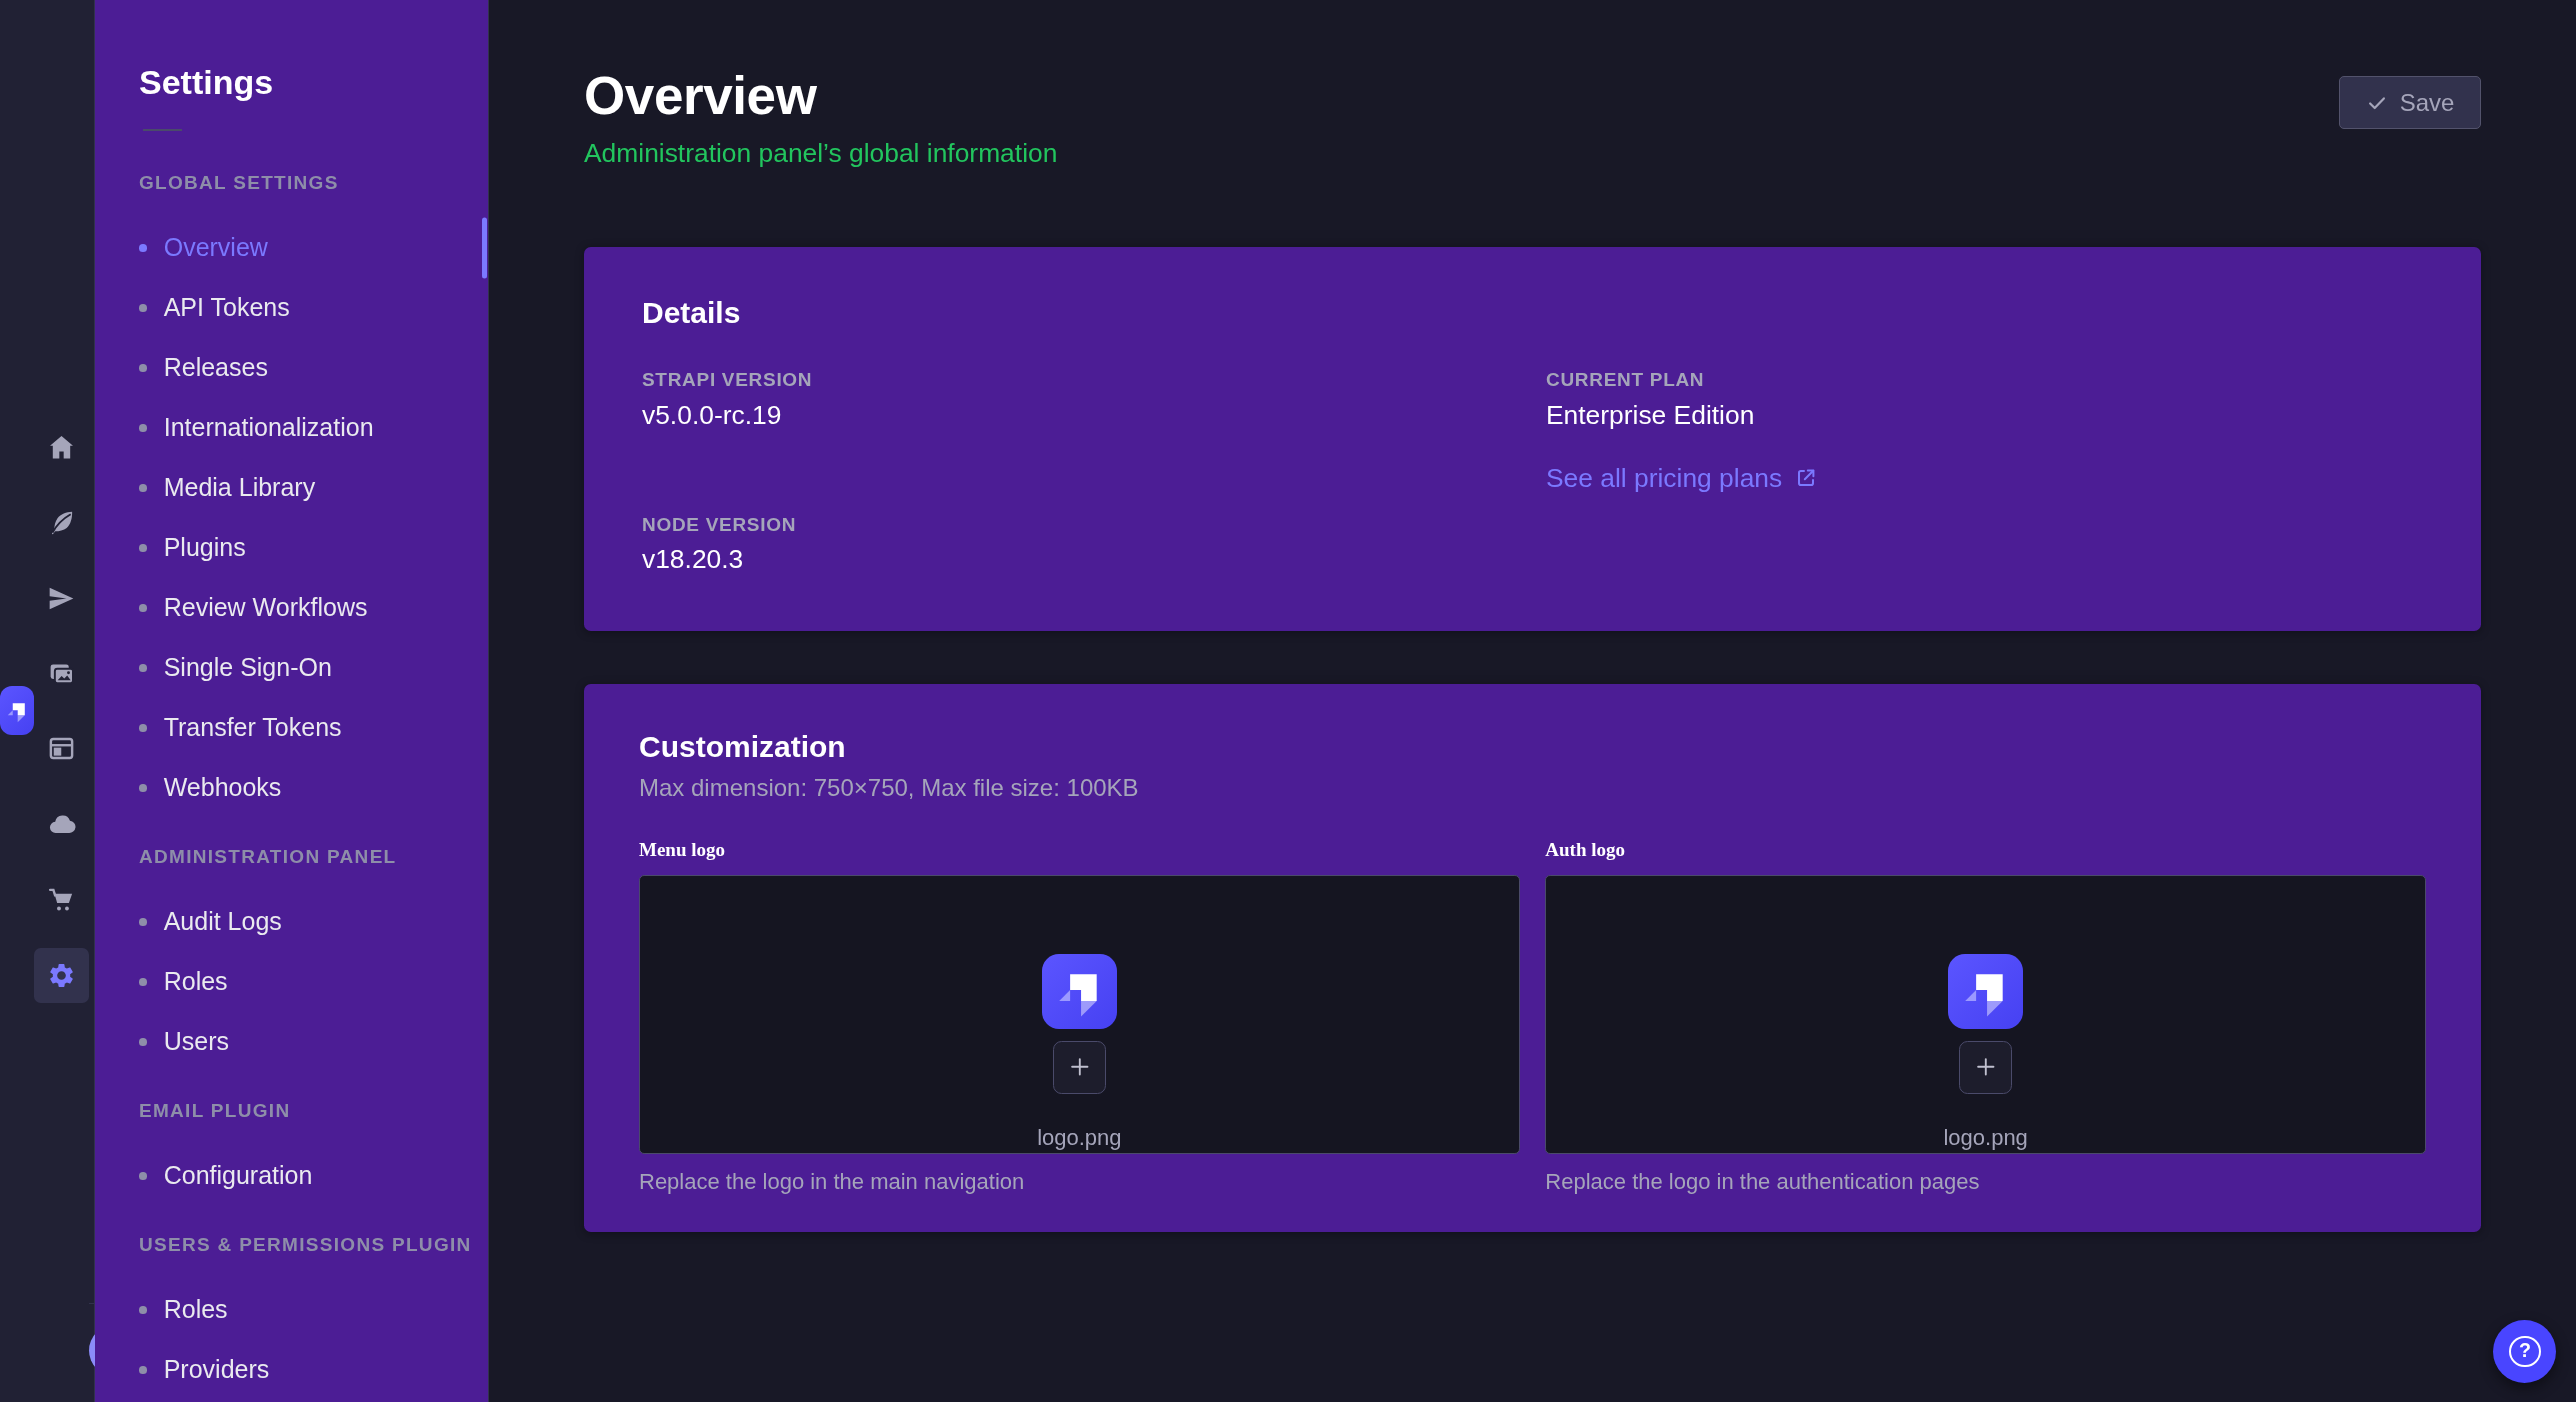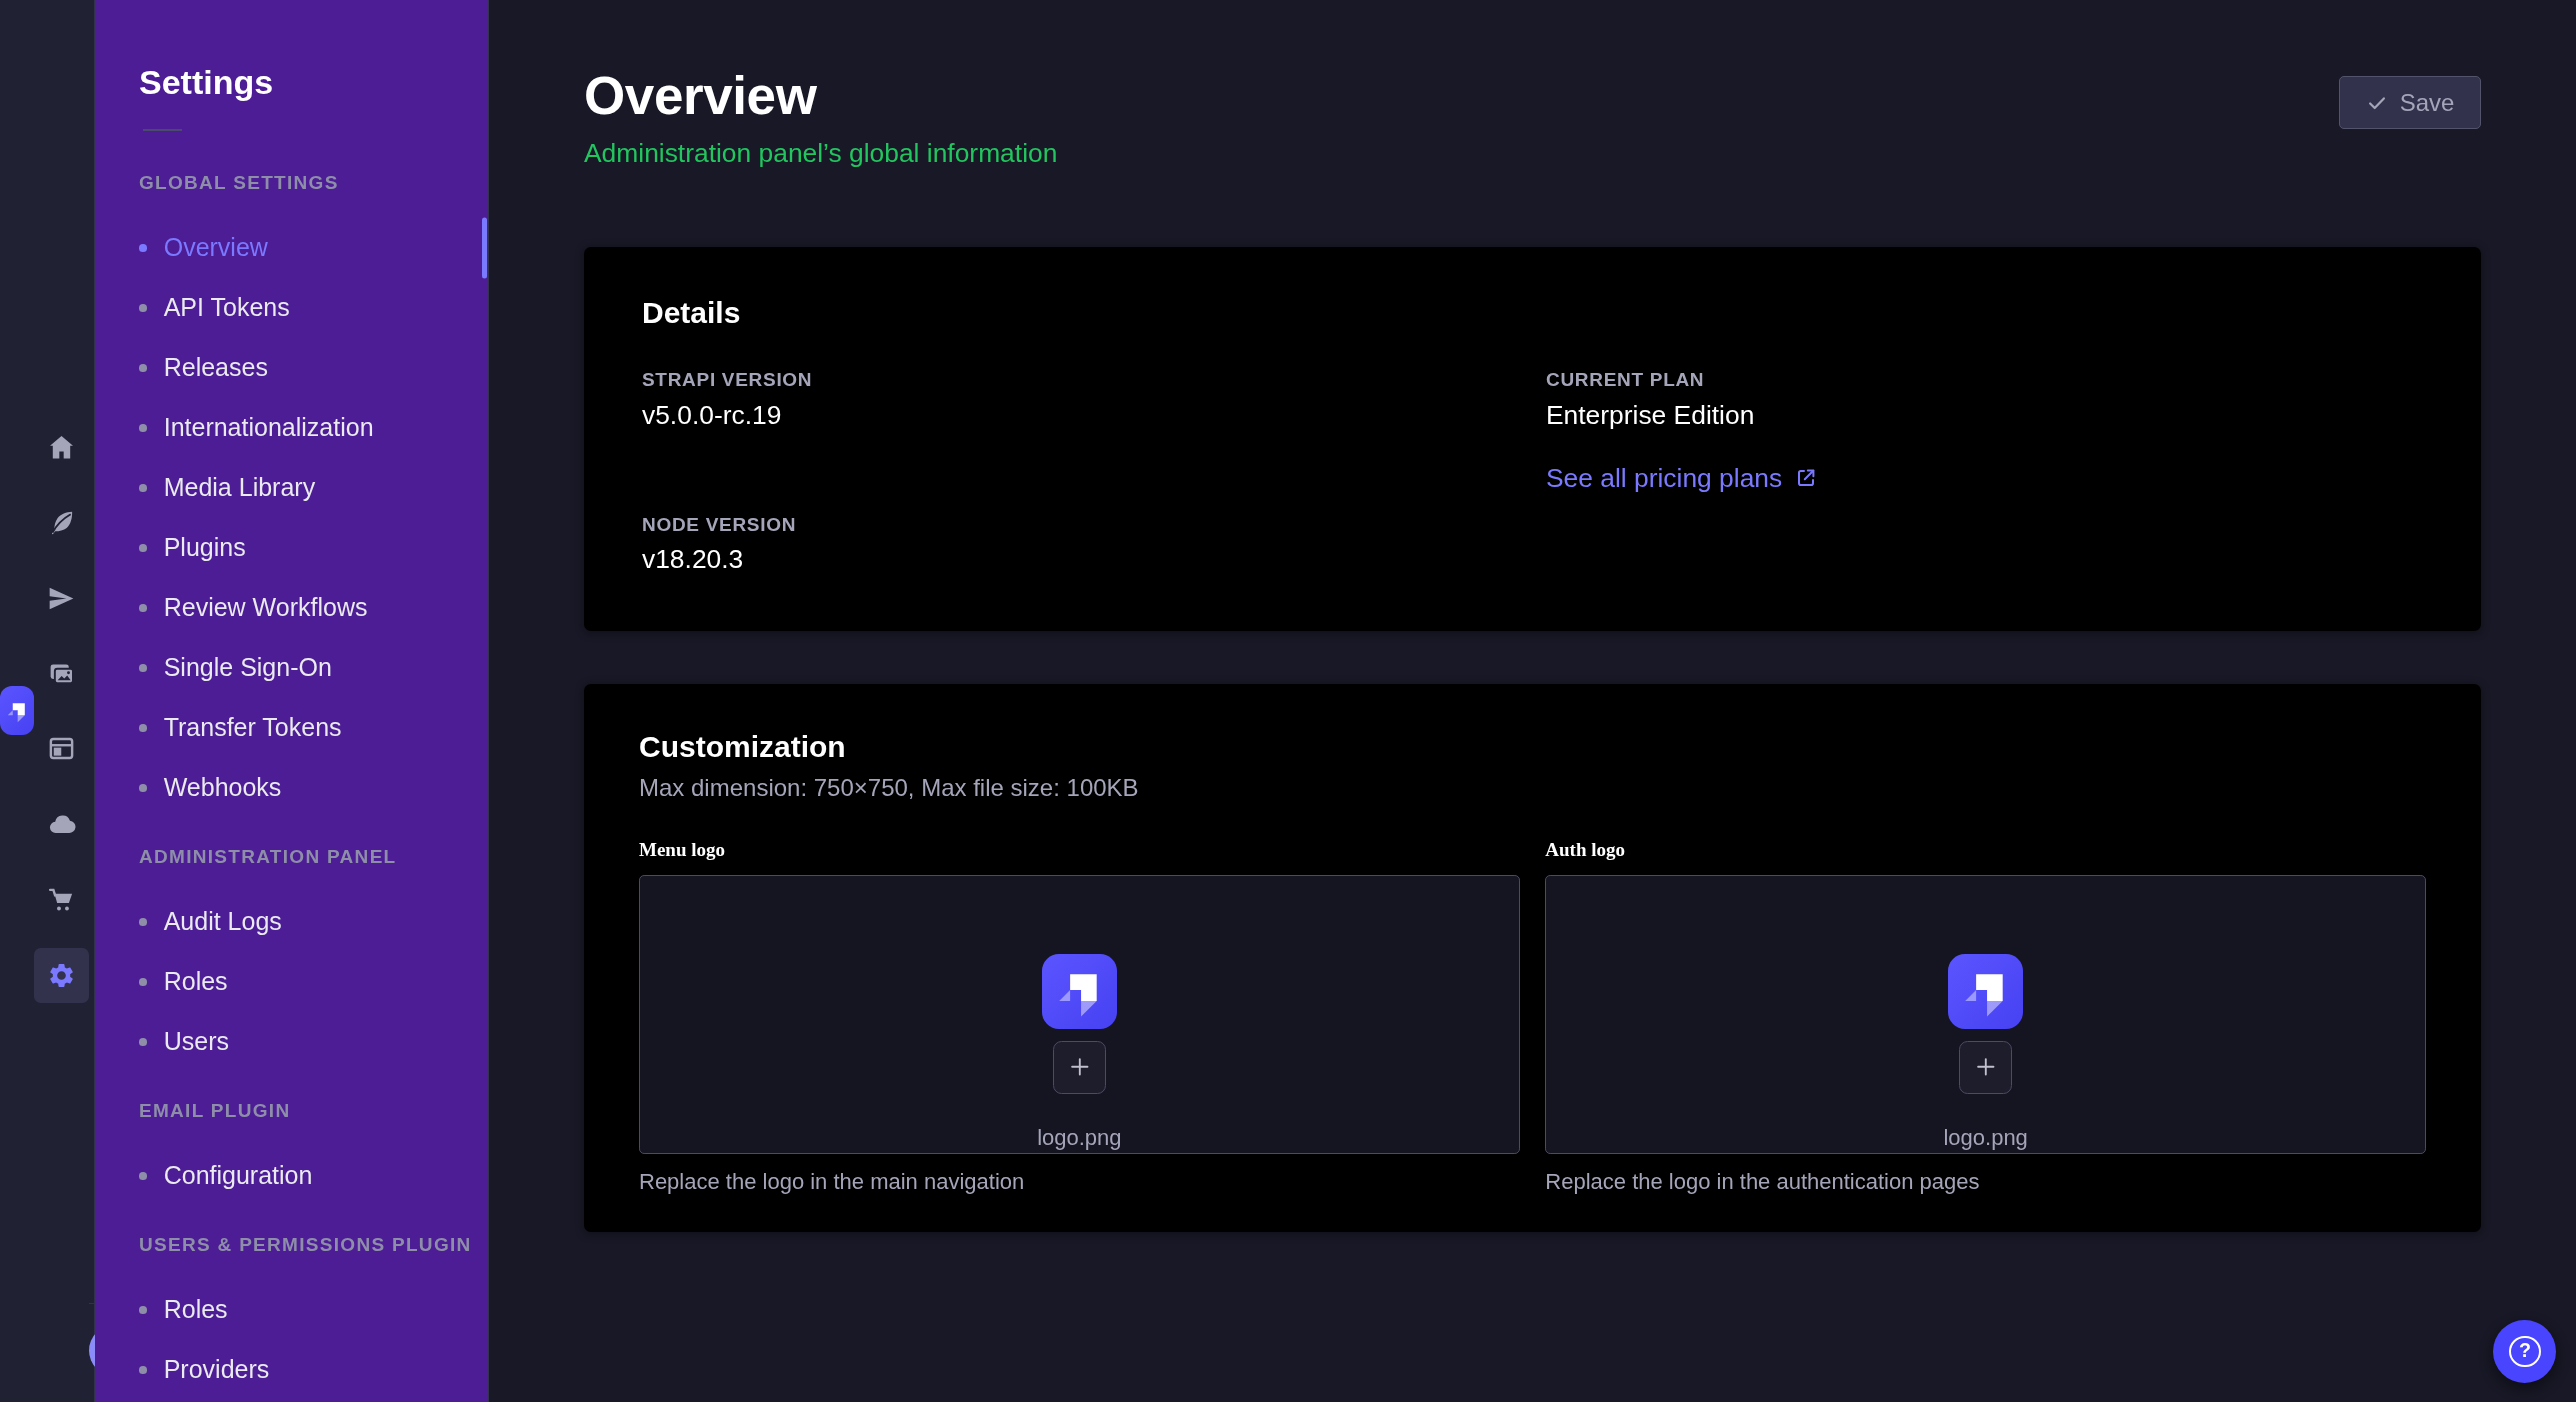--- a/index.html
+++ b/index.html
@@ -97,21 +97,21 @@
     display: flex; align-items: center; gap: 12px;
     background: #32324d;
     border: 0.9px solid #53536c;
     border-radius: 5px;
     color: #a5a5ba; font-size: 24px; font-family: "Liberation Sans", sans-serif;
     cursor: pointer;
   }
   .save-btn svg { width: 22px; height: 22px; }
 
   .card {
-    background: #000000;
+    background: #4c1d95;
     border-radius: 6.8px;
     box-shadow: 0 1.7px 8.5px rgba(3,3,10,.35);
   }
   .details-card { margin-top: 78px; padding: 49px 58px 56px; }
   .card-heading { font-size: 30px; font-weight: 600; color: #ffffff; }
   .details-grid { margin-top: 39px; display: grid; grid-template-columns: 1fr 1fr; column-gap: 27px; }
   .field-label { font-size: 19px; font-weight: 700; letter-spacing: 0.7px; color: #a5a5ba; }
   .field-value { margin-top: 8.5px; font-size: 26.4px; color: #ffffff; }
   .field-stack-gap { margin-top: 83px; }
   .pricing-link {

